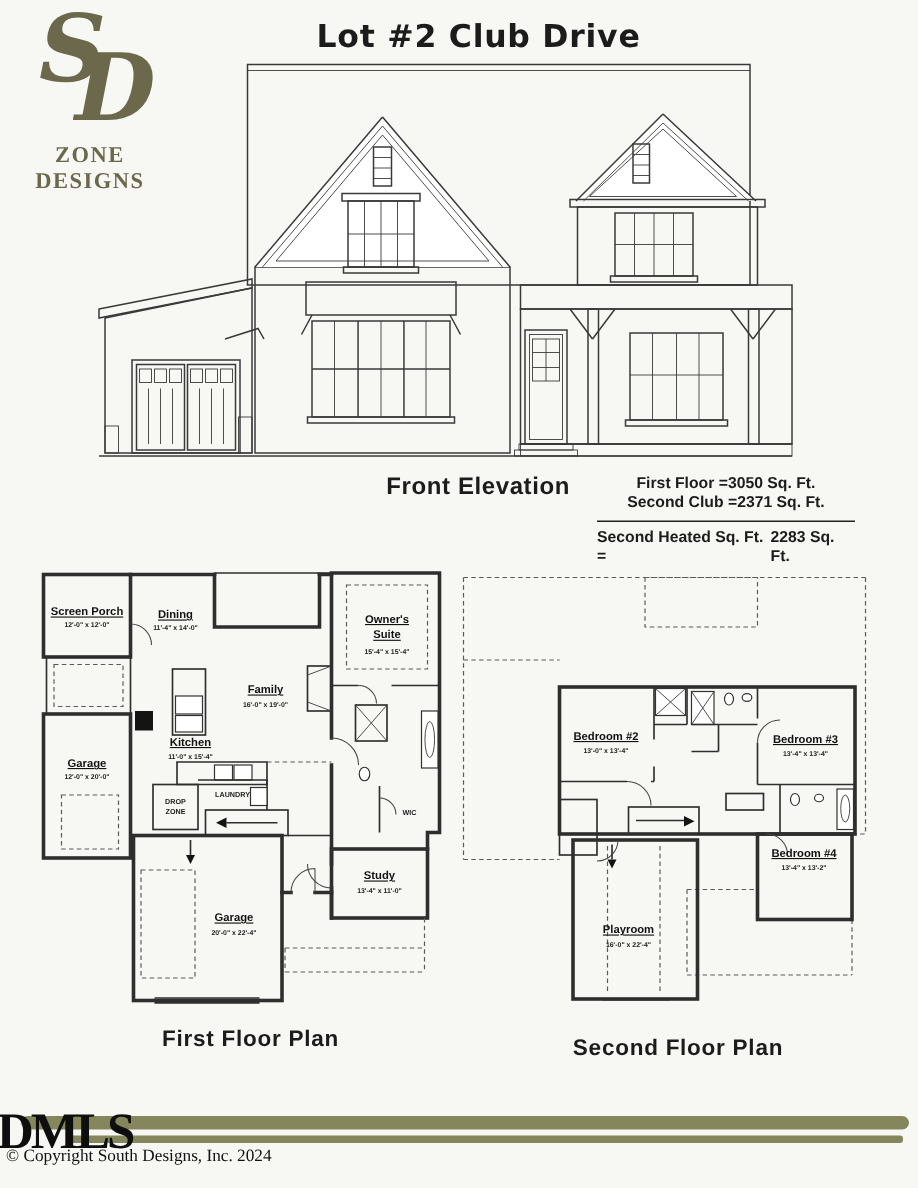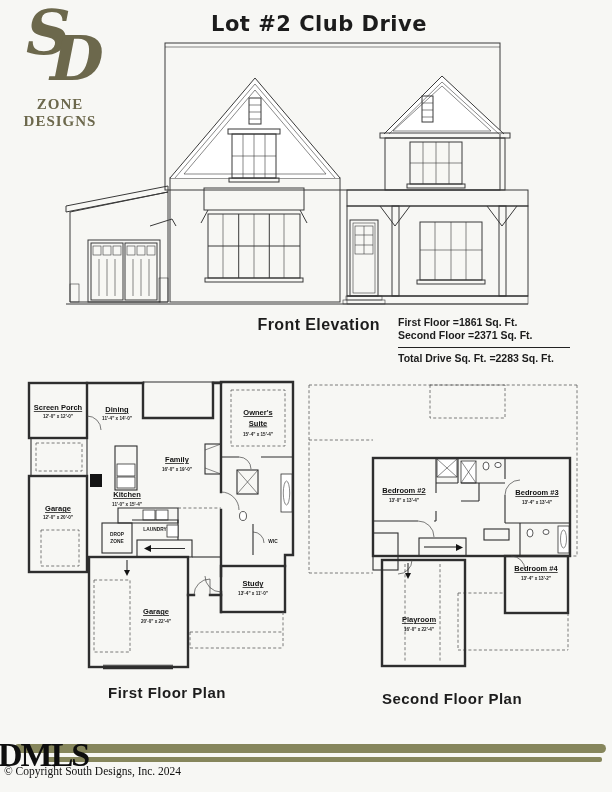--- a/index.html
+++ b/index.html
@@ -11,21 +11,21 @@
   .logo .mono .s{position:absolute;left:18px;top:-8px;font:italic 700 62px "DejaVu Serif",serif;}
   .logo .mono .d{position:absolute;left:42px;top:18px;font:italic 700 62px "DejaVu Serif",serif;}
   .logo .line1,.logo .line2{font:700 15px "Liberation Serif",serif;letter-spacing:1px;line-height:17px;}
   .title{position:absolute;left:0;right:0;top:12px;text-align:center;padding-left:26px;
          font:700 21px "DejaVu Sans",sans-serif;letter-spacing:.5px;}
   
   .elev{position:absolute;left:62px;top:38px;}
   .elev-caption{position:absolute;left:230px;top:316px;width:150px;text-align:right;
                 font:700 16px "Liberation Sans",sans-serif;letter-spacing:.4px;}
   .stats{position:absolute;left:398px;top:316px;width:172px;font:700 10.5px "Liberation Sans",sans-serif;}
-  .stats .row{display:flex;justify-content:flex-start;line-height:13px;}
+  .stats .row{display:flex;justify-content:center;line-height:13px;}
   .stats .rule{border-top:1.6px solid #222;margin:5px 0 4px 0;}
   
   .plan1{position:absolute;left:27px;top:380px;}
   .plan2{position:absolute;left:306px;top:383px;}
   .plan-caption{position:absolute;font:700 15px "Liberation Sans",sans-serif;letter-spacing:.5px;text-align:center;}
   .cap1{left:27px;top:684px;width:280px;}
   .cap2{left:306px;top:690px;width:292px;}
   
   .bar1{position:absolute;left:14px;top:744px;width:592px;height:9px;background:#86865C;border-radius:5px;}
   .bar2{position:absolute;left:46px;top:757px;width:556px;height:4.5px;background:#86865C;border-radius:2px;}
@@ -177,29 +177,29 @@
       </g>
     </g>
 
     <path d="M4,266 H466" class="ln" stroke-width="1.5"></path>
   </svg>
 
   <div class="elev-caption">Front Elevation</div>
   <div class="stats">
     <div class="row">
       <span>First Floor =</span>
-      <span>1861 Sq. Ft.</span>
+      <span>3050 Sq. Ft.</span>
     </div>
     <div class="row">
-      <span>Second Floor =</span>
+      <span>Second Club =</span>
       <span>2371 Sq. Ft.</span>
     </div>
     <div class="rule"></div>
     <div class="row">
-      <span>Total Drive Sq. Ft. =</span>
+      <span>Second Heated Sq. Ft. =</span>
       <span>2283 Sq. Ft.</span>
     </div>
   </div>
 
   <svg class="plan1" width="280" height="296" viewBox="0 0 280 296">
     <defs>
       <pattern id="st1" width="4" height="18" patternUnits="userSpaceOnUse">
         <path d="M2,0V18" stroke="#3a3a3a" stroke-width=".9" fill="none"></path>
       </pattern>
     </defs>

